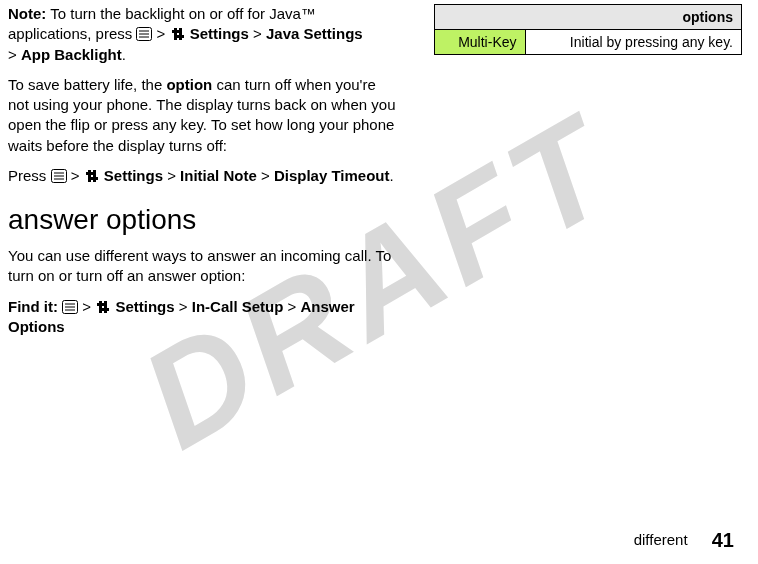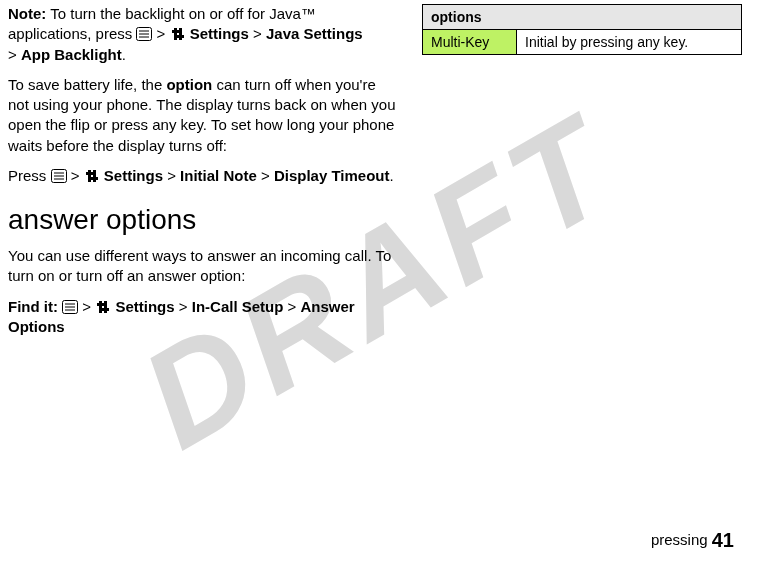--- a/index.html
+++ b/index.html
@@ -22,21 +22,21 @@
       letter-spacing: 8px;
       z-index: 0;
       pointer-events: none;
       font-style: italic;
     }
     .content {
       position: relative;
       z-index: 1;
       display: flex;
       padding: 4px 8px 0 8px;
-      gap: 24px;
+      gap: 36px;
       height: 100%;
     }
     .col-left {
       width: 390px;
       flex-shrink: 0;
     }
     .col-right {
       flex: 1;
       padding-right: 8px;
     }
@@ -62,21 +62,21 @@
       color: #000;
     }
     table {
       border-collapse: collapse;
       width: 100%;
       font-size: 14px;
     }
     th, td {
       border: 1px solid #000;
       padding: 4px 8px;
-      text-align: left;
+      text-align: right;
       vertical-align: top;
     }
     th {
       background: #e6e6e6;
       font-weight: bold;
     }
     .row-label {
       background: #bef264;
       font-family: "Arial Narrow", Arial, sans-serif;
       font-stretch: condensed;
@@ -84,20 +84,21 @@
     }
     .footer {
       position: absolute;
       bottom: 12px;
       right: 24px;
       font-size: 15px;
     }
     .page-num {
       font-weight: bold;
       font-size: 20px;
+      margin-left: 20px;
       vertical-align: -2px;
     }
   </style>
 </head>
 <body>
 
 <div class="watermark">DRAFT</div>
 
 <div class="content">
   <div class="col-left">
@@ -181,15 +182,15 @@
       <tr>
         <td class="row-label">Multi-Key</td>
         <td>Initial by pressing any key.</td>
       </tr>
     </tbody>
       </table>
   </div>
 </div>
 
 <div class="footer">
-  <span>pressing</span>
+  <span>different</span>
   <span class="page-num">41</span>
 </div>
 
 </body></html>

